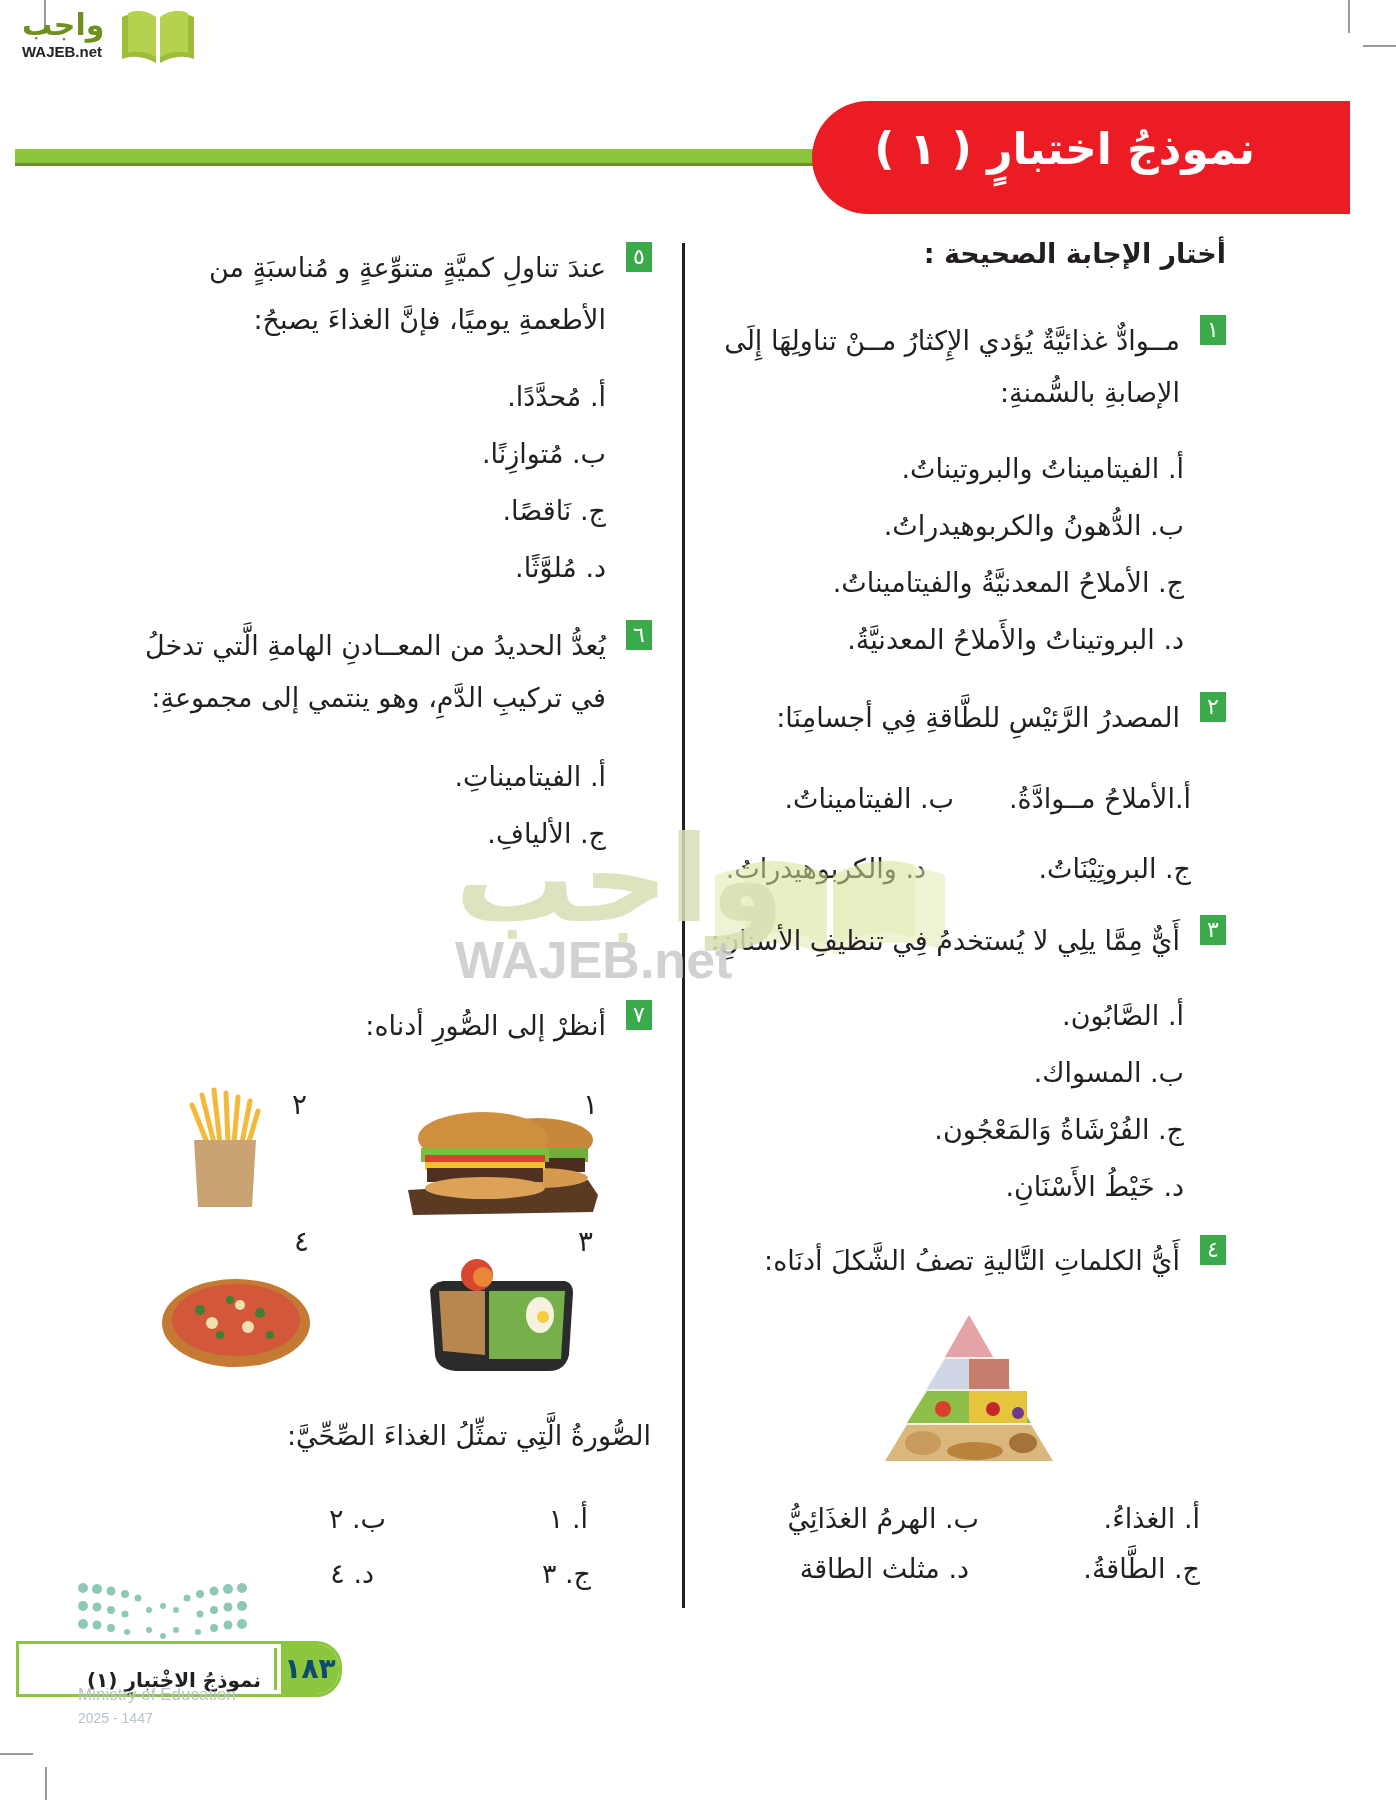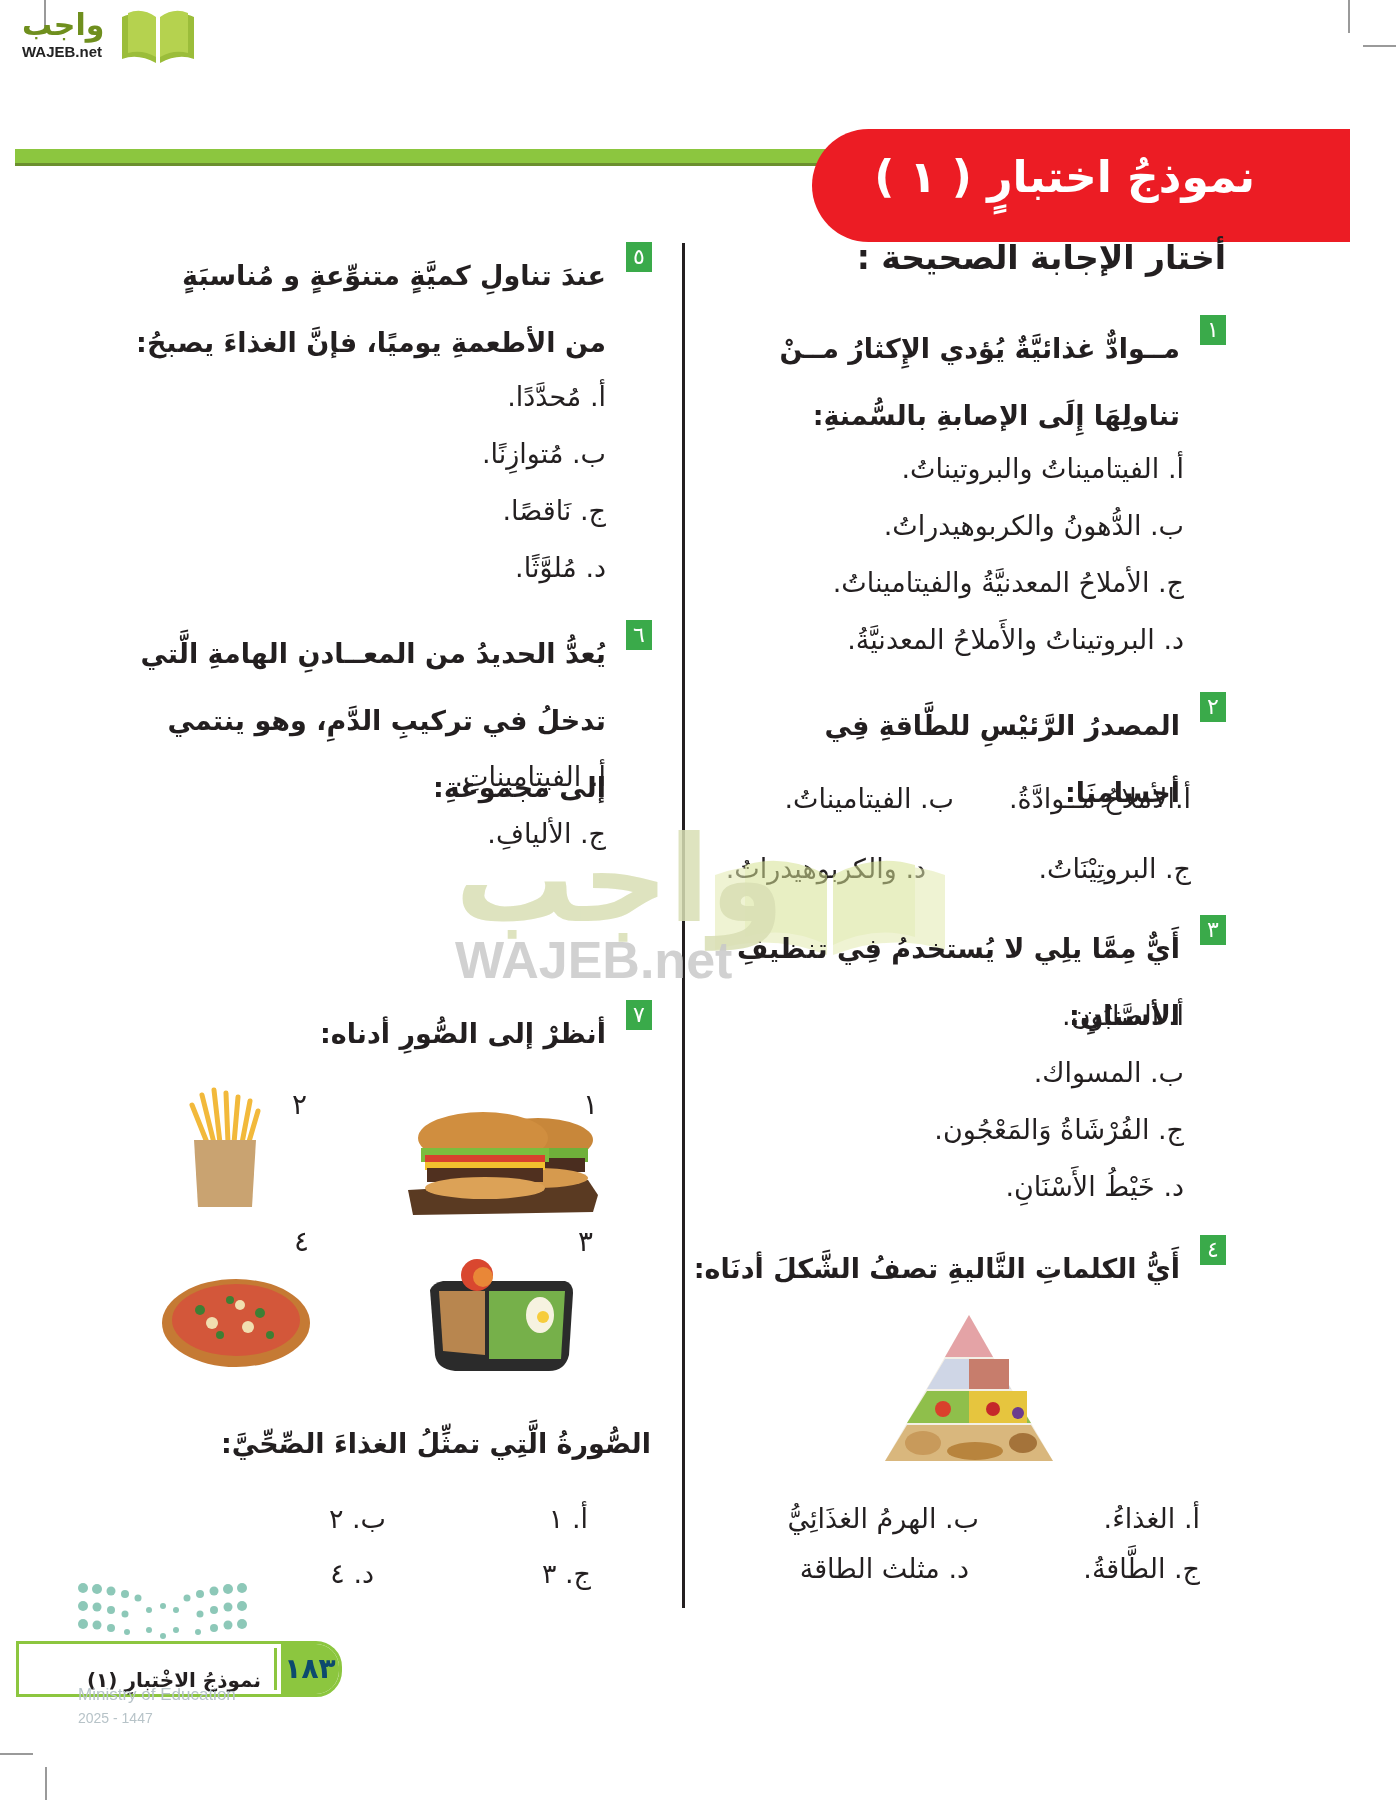--- a/index.html
+++ b/index.html
@@ -18,32 +18,31 @@
   .logo { left:10px; top:5px; width:180px; height:60px; }
   .logo .ar { position:absolute; left:12px; top:2px; font-size:30px; font-weight:bold; color:#6f8f1e; direction:rtl; }
   .logo .en { position:absolute; left:12px; top:38px; font-size:15px; font-weight:bold; color:#222; font-family:"Liberation Sans", sans-serif; }
   .logo .book { position:absolute; left:108px; top:2px; }
 
   
   .green-line { left:15px; top:149px; width:820px; height:14px; background:#8cc63f; border-bottom:3px solid #6b8f2e; }
   .title-bar {
     left:812px; top:101px; width:538px; height:113px; background:#ec1c24;
     border-radius:57px 0 0 57px;
-    margin-top:28px;
   }
   .title-bar span {
     position:absolute; right:95px; top:22px; color:#fff; font-size:44px; font-weight:bold; direction:rtl;
   }
 
   
   .divider { left:682px; top:243px; width:3px; height:1365px; background:#231f20; }
 
   
-  .head { font-size:33px; font-weight:bold; }
-  .q { font-size:27px; font-weight:bold; line-height:67px; }
+  .head { font-size:27px; font-weight:bold; }
+  .q { font-size:27px; font-weight:normal; line-height:52px; }
   .opt { font-size:27px; line-height:57px; }
   .badge {
     display:inline-block; width:26px; height:30px; background:#3aaa4a; color:#fff;
     font-size:22px; line-height:30px; text-align:center; vertical-align:middle; margin-left:20px;
     font-weight:normal;
   }
   .qrow { display:flex; flex-direction:row; align-items:flex-start; }
   .qtext { flex:1; }
   .num-label { font-size:28px; }
 

